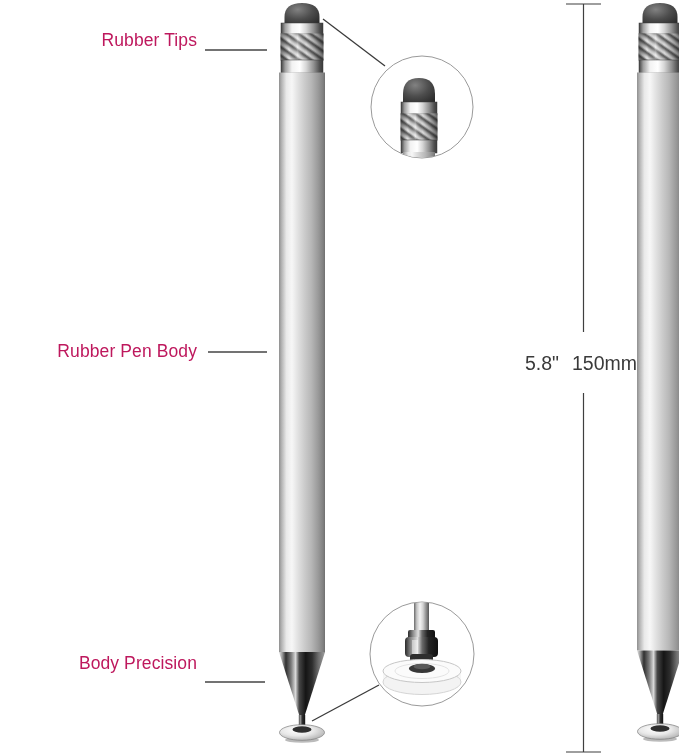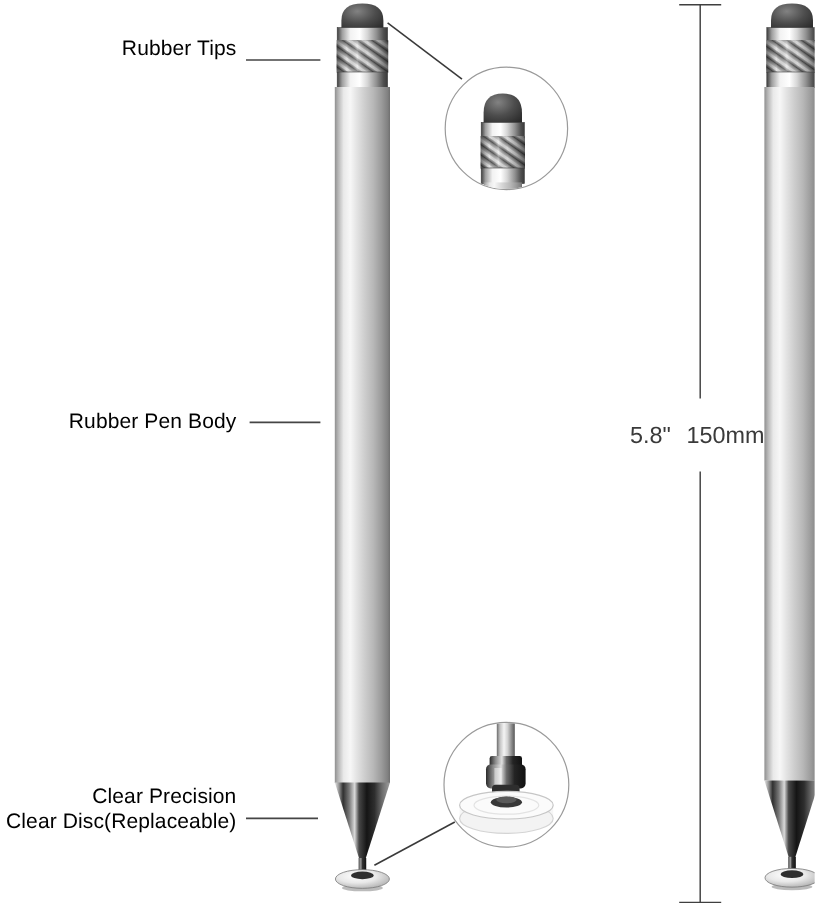--- a/index.html
+++ b/index.html
@@ -3,21 +3,21 @@
 <meta charset="utf-8">
 <style>
   html,body { margin:0; padding:0; background:#ffffff; }
   #stage {
     position:relative; width:679px; height:755px; overflow:hidden;
     background:#ffffff;
     font-family:"Liberation Sans","DejaVu Sans",sans-serif;
   }
   #art { position:absolute; left:0; top:0; }
   .label {
-    position:absolute; text-align:right; color:#000000;
+    position:absolute; color:#be185d;
     font-size:17.5px; line-height:21px; letter-spacing:0.1px;
     white-space:nowrap;
   }
   #label-tips { top:30px;  right:482px; }
   #label-body { top:341px; right:482px; }
   #label-disc { top:653px; right:482px; }
   #measure-text {
     position:absolute; top:352px; left:516px; width:130px;
     display:flex; justify-content:center; gap:13px;
     font-size:19.5px; color:#3a3a3a; white-space:nowrap;
@@ -192,22 +192,21 @@
 
   <div class="label" id="label-tips">
     <div>Rubber Tips</div>
   </div>
 
   <div class="label" id="label-body">
     <div>Rubber Pen Body</div>
   </div>
 
   <div class="label" id="label-disc">
-    <div>Clear Precision</div>
-    <div>Clear Disc(Replaceable)</div>
+    <div>Body Precision</div>
   </div>
 
   <div id="measure-text">
     <span>5.8"</span>
     <span>150mm</span>
   </div>
 
 </div>
 
 </body></html>

